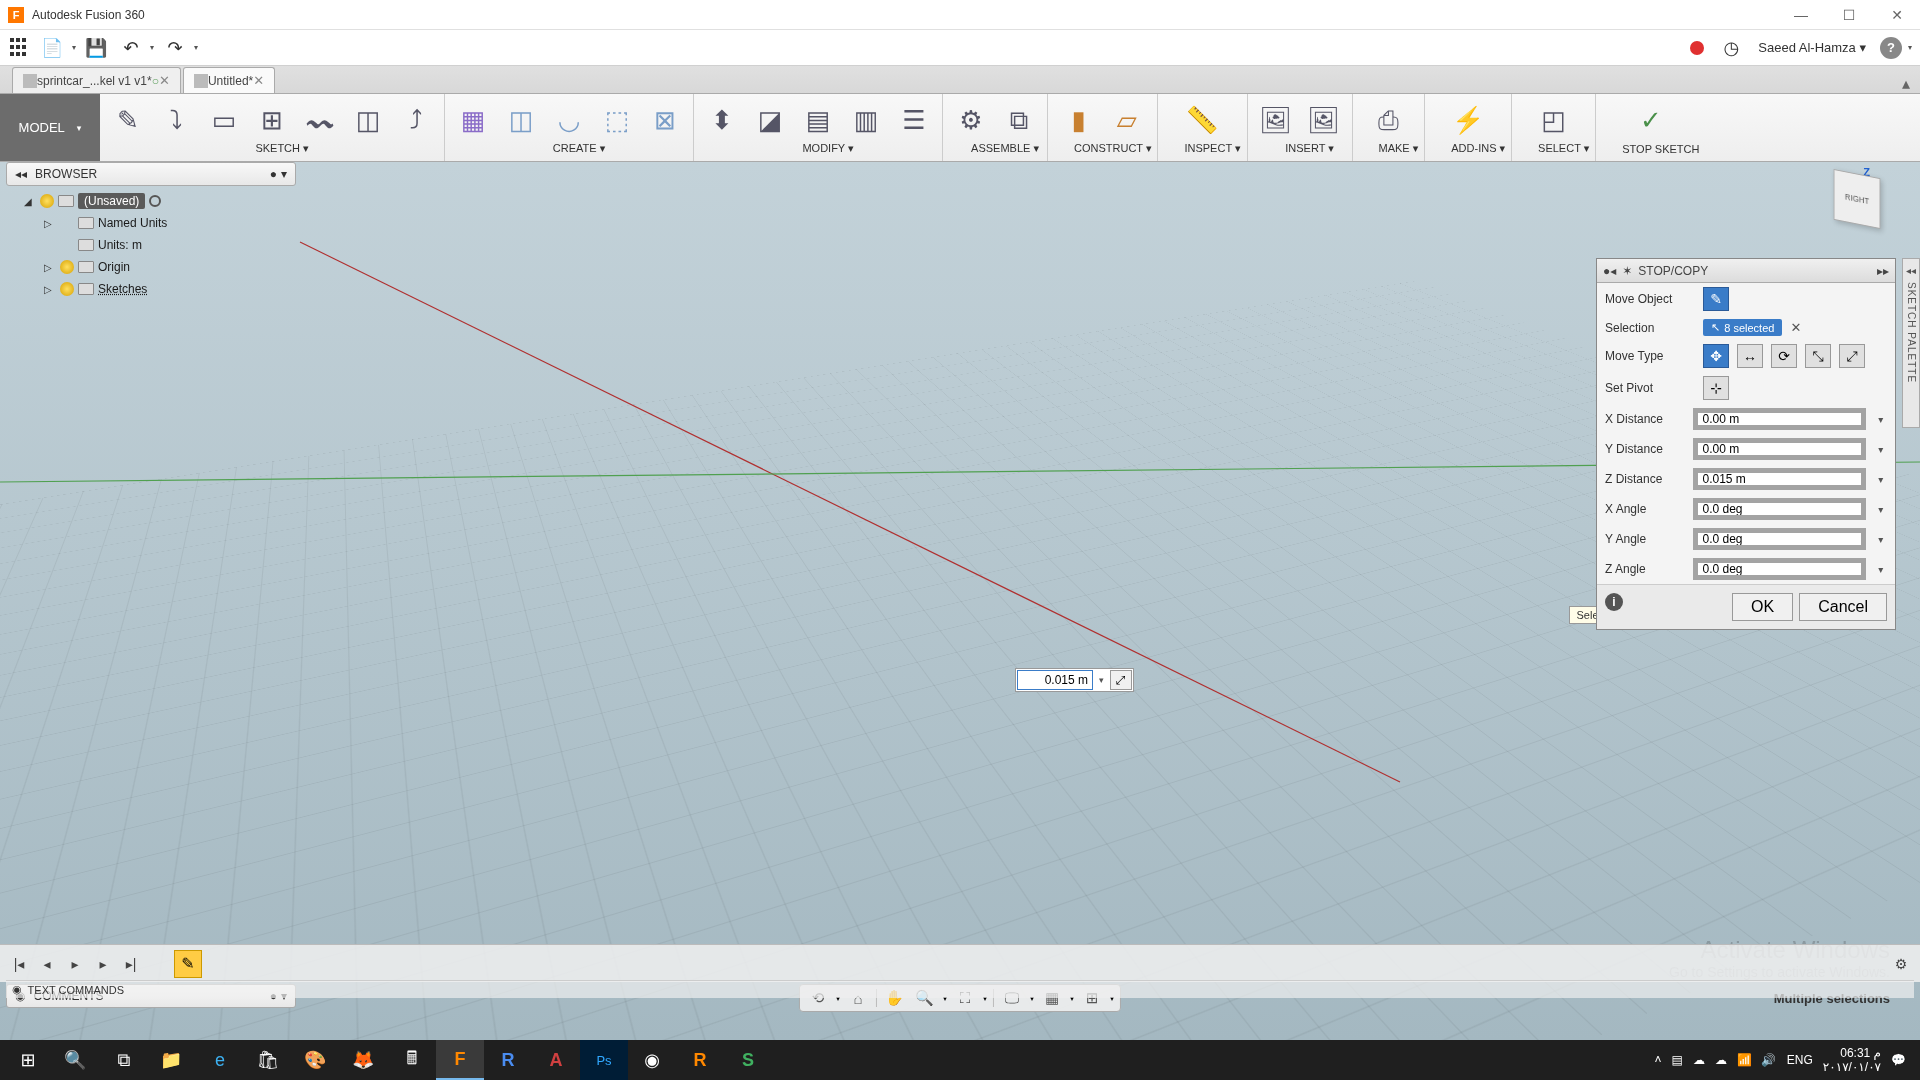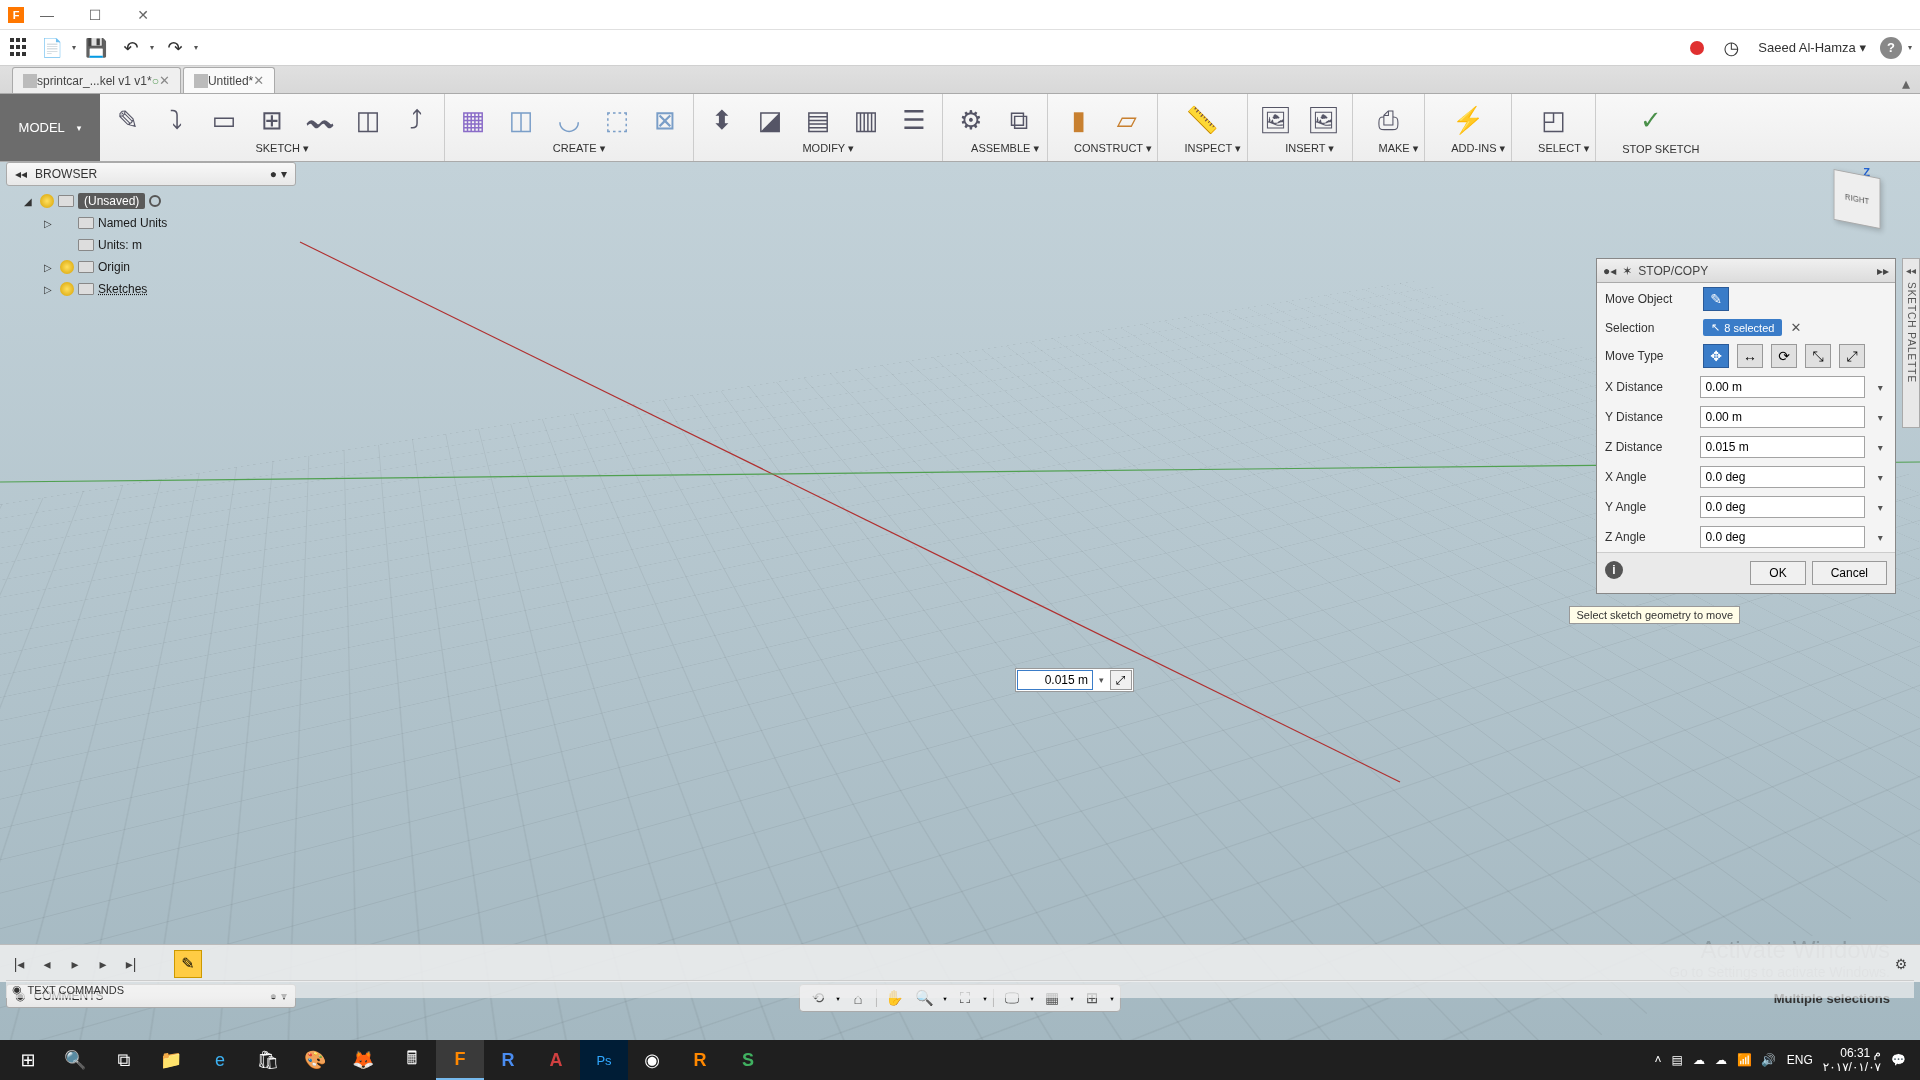--- a/index.html
+++ b/index.html
@@ -73,30 +73,30 @@
 .sketch-palette .collapse-arrow { font-size: 10px; }
 .sketch-palette .vert-label { writing-mode: vertical-rl; font-size: 10px; letter-spacing: 1px; margin-top: 4px; }
 
 
 .move-panel { position: absolute; right: 4px; top: 96px; width: 300px; background: #f4f4f4; border: 1px solid #888; font-size: 12px; z-index: 5; margin-right: 20px; }
 .mp-header { height: 24px; background: linear-gradient(#f0f0f0,#dcdcdc); display: flex; align-items: center; padding: 0 6px; border-bottom: 1px solid #aaa; color: #444; }
 .mp-header .gear { margin-right: 6px; }
 .mp-header .flex1 { flex:1; }
 .mp-row { display: flex; align-items: center; padding: 4px 8px; gap: 8px; }
 .mp-row .lbl { width: 90px; color: #333; }
-.mp-row input[type=text] { flex: 1; height: 22px; border: 1px solid #a3a3a3; padding: 0 4px; font-size: 12px; background: #fff; }
+.mp-row input[type=text] { flex: 1; height: 22px; border: 5px solid #a3a3a3; padding: 0 4px; font-size: 12px; background: #fff; }
 .mp-row .drop-arrow { width: 14px; text-align: center; color: #555; font-size: 10px; }
 .mp-row .sel-badge { background: #3a7cc8; color: #fff; padding: 2px 8px; border-radius: 2px; font-size: 11px; display: flex; align-items: center; gap: 4px; }
 .mp-row .sel-badge .cursor { font-size: 11px; }
 .mp-row .clear-x { color: #555; font-size: 13px; }
 .mp-row .icon-btn { width: 26px; height: 24px; background: #e0e0e0; border: 1px solid #999; display: flex; align-items: center; justify-content: center; font-size: 14px; }
 .mp-row .icon-btn.active { background: #3a7cc8; color: #fff; border-color: #2a5a98; }
 .mp-footer { display: flex; justify-content: flex-end; gap: 6px; padding: 8px; border-top: 1px solid #ccc; background: #eaeaea; }
 .mp-footer .info { margin-right: auto; width: 18px; height: 18px; border-radius: 50%; background: #555; color: #fff; display:flex; align-items:center; justify-content:center; font-size: 12px; font-weight:bold; }
-.mp-footer button { padding: 4px 18px; font-size: 12px; background: #f0f0f0; border: 1px solid #999; }
+.mp-footer button { padding: 4px 18px; font-size: 16px; background: #f0f0f0; border: 1px solid #999; }
 
 
 .tooltip-hint { position: absolute; right: 180px; top: 444px; background: #fffde8; border: 1px solid #999; padding: 2px 6px; font-size: 11px; color: #333; }
 .sel-status { position: absolute; right: 30px; bottom: 34px; font-size: 13px; color: #333; font-weight: bold; }
 .activate { position: absolute; right: 30px; bottom: 60px; color: rgba(50,50,50,0.25); font-size: 14px; text-align: right; }
 .activate .big { font-size: 24px; }
 
 
 .float-input { position: absolute; left: 1015px; top: 506px; display: flex; align-items: center; gap: 4px; background: #fff; border: 1px solid #999; padding: 1px; }
 .float-input input { width: 76px; height: 20px; border: 1px solid #3a7cc8; text-align: right; padding: 0 4px; font-size: 12px; }
@@ -126,20 +126,21 @@
 .taskbar .clock { text-align: right; line-height: 1.2; font-size: 12px; }
 
 
 .shapes { position: absolute; inset: 0; }
 </style>
 </head>
 <body>
 
 <div class="titlebar">
   <div class="app-icon">F</div>
+  <div class="title-text">Autodesk Fusion 360</div>
   <div class="win-controls">
     <div class="win-btn">—</div>
     <div class="win-btn">☐</div>
     <div class="win-btn">✕</div>
   </div>
 </div>
 
 <div class="menubar">
   <div class="grid-btn">
     <span></span>
@@ -374,20 +375,24 @@
         </span>
       <span class="clear-x">✕</span>
     </div>
     <div class="mp-row">
       <span class="lbl">Move Type</span>
       <span class="icon-btn active">✥</span>
       <span class="icon-btn">↔</span>
       <span class="icon-btn">⟳</span>
       <span class="icon-btn">⤡</span>
       <span class="icon-btn">⤢</span>
+    </div>
+    <div class="mp-row">
+      <span class="lbl">Set Pivot</span>
+      <span class="icon-btn">⊹</span>
     </div>
     <div class="mp-row">
       <span class="lbl">X Distance</span>
       <input type="text" value="0.00 m" style="">
       <span class="drop-arrow">▾</span>
     </div>
     <div class="mp-row">
       <span class="lbl">Y Distance</span>
       <input type="text" value="0.00 m" style="">
       <span class="drop-arrow">▾</span>

